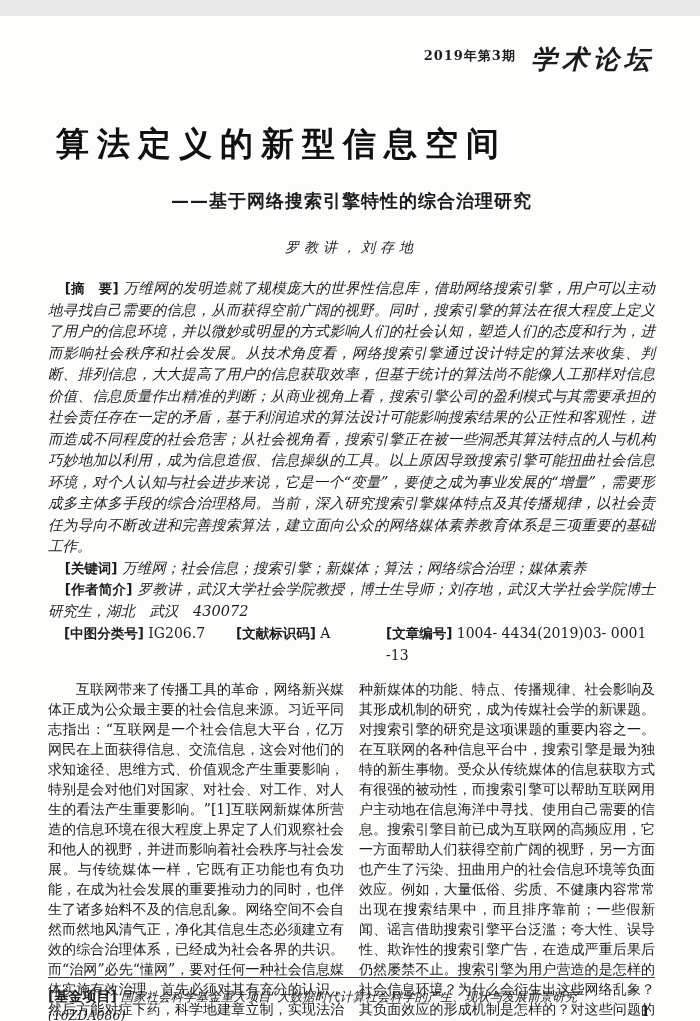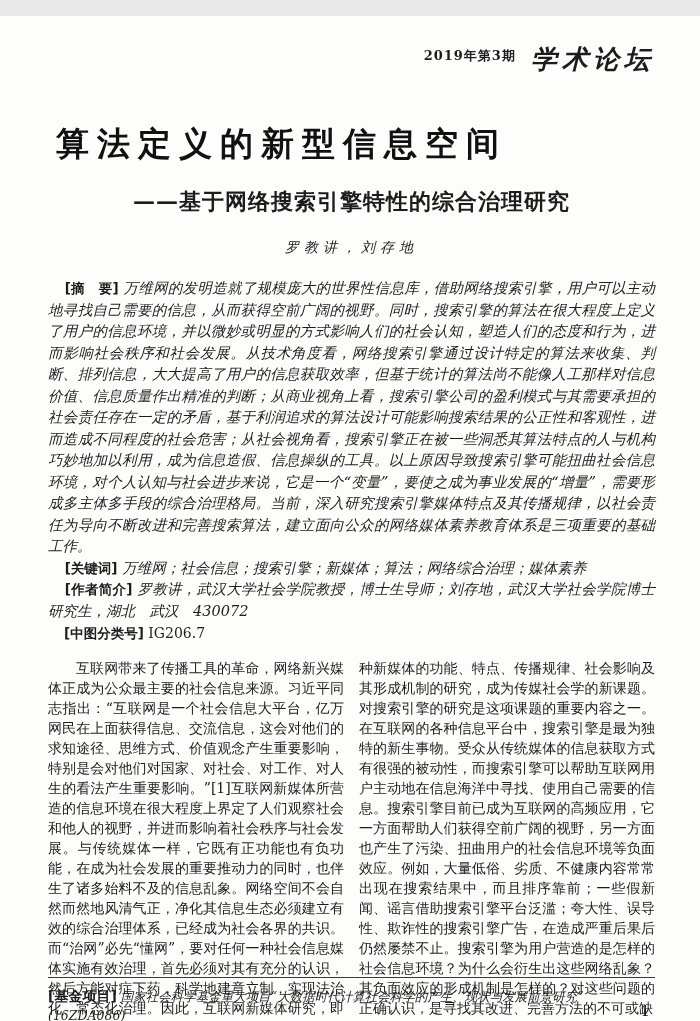--- a/index.html
+++ b/index.html
@@ -27,21 +27,21 @@
   }
   
   .title {
     margin:40px 0 0 0; text-align:left;
     font-family:"DejaVu Sans","Liberation Sans",sans-serif;
     font-weight:bold; font-size:33px; letter-spacing:8px;
     text-indent:8px; line-height:44px; color:#111;
   }
   .subtitle {
     margin-top:21px; text-align:center;
-    font-weight:bold; font-size:22px; letter-spacing:1px;
+    font-weight:bold; font-size:18px; letter-spacing:1px;
     line-height:28px;
   }
   .authors {
     margin-top:20px; text-align:center;
     font-size:14px; font-style:italic; letter-spacing:5px;
     line-height:24px;
   }
   
   .front { margin-top:19px; }
   .front p {
@@ -103,20 +103,22 @@
 
   <div class="front">
     <p><span class="label">[摘　要]</span><span> </span><span class="kai">万维网的发明造就了规模庞大的世界性信息库，借助网络搜索引擎，用户可以主动地寻找自己需要的信息，从而获得空前广阔的视野。同时，搜索引擎的算法在很大程度上定义了用户的信息环境，并以微妙或明显的方式影响人们的社会认知，塑造人们的态度和行为，进而影响社会秩序和社会发展。从技术角度看，网络搜索引擎通过设计特定的算法来收集、判断、排列信息，大大提高了用户的信息获取效率，但基于统计的算法尚不能像人工那样对信息价值、信息质量作出精准的判断；从商业视角上看，搜索引擎公司的盈利模式与其需要承担的社会责任存在一定的矛盾，基于利润追求的算法设计可能影响搜索结果的公正性和客观性，进而造成不同程度的社会危害；从社会视角看，搜索引擎正在被一些洞悉其算法特点的人与机构巧妙地加以利用，成为信息造假、信息操纵的工具。以上原因导致搜索引擎可能扭曲社会信息环境，对个人认知与社会进步来说，它是一个“变量”，要使之成为事业发展的“增量”，需要形成多主体多手段的综合治理格局。当前，深入研究搜索引擎媒体特点及其传播规律，以社会责任为导向不断改进和完善搜索算法，建立面向公众的网络媒体素养教育体系是三项重要的基础工作。</span></p>
 
     <p><span class="label">[关键词]</span><span> </span><span class="kai">万维网；社会信息；搜索引擎；新媒体；算法；网络综合治理；媒体素养</span></p>
 
     <p><span class="label">[作者简介]</span><span> </span><span class="kai">罗教讲，武汉大学社会学院教授，博士生导师；刘存地，武汉大学社会学院博士研究生，湖北　武汉　430072</span></p>
 
     <div class="clc-row">
       <span class="clc-item1"><span class="label">[中图分类号]</span> <span>IG206.7</span></span>
+      <span class="clc-item2"><span class="label">[文献标识码]</span> <span>A</span></span>
+      <span class="clc-item3"><span class="label">[文章编号]</span> <span>1004- 4434(2019)03- 0001 -13</span></span>
     </div>
   </div>
 
   <div class="columns">
     <div class="col">
       <p class="first-indent">互联网带来了传播工具的革命，网络新兴媒体正成为公众最主要的社会信息来源。习近平同志指出：“互联网是一个社会信息大平台，亿万网民在上面获得信息、交流信息，这会对他们的求知途径、思维方式、价值观念产生重要影响，特别是会对他们对国家、对社会、对工作、对人生的看法产生重要影响。”[1]互联网新媒体所营造的信息环境在很大程度上界定了人们观察社会和他人的视野，并进而影响着社会秩序与社会发展。与传统媒体一样，它既有正功能也有负功能，在成为社会发展的重要推动力的同时，也伴生了诸多始料不及的信息乱象。网络空间不会自然而然地风清气正，净化其信息生态必须建立有效的综合治理体系，已经成为社会各界的共识。而“治网”必先“懂网”，要对任何一种社会信息媒体实施有效治理，首先必须对其有充分的认识，然后方能对症下药，科学地建章立制，实现法治化、常态化治理。因此，互联网新媒体研究，即对各</p>
     </div>
     <div class="col">
       <p>种新媒体的功能、特点、传播规律、社会影响及其形成机制的研究，成为传媒社会学的新课题。对搜索引擎的研究是这项课题的重要内容之一。在互联网的各种信息平台中，搜索引擎是最为独特的新生事物。受众从传统媒体的信息获取方式有很强的被动性，而搜索引擎可以帮助互联网用户主动地在信息海洋中寻找、使用自己需要的信息。搜索引擎目前已成为互联网的高频应用，它一方面帮助人们获得空前广阔的视野，另一方面也产生了污染、扭曲用户的社会信息环境等负面效应。例如，大量低俗、劣质、不健康内容常常出现在搜索结果中，而且排序靠前；一些假新闻、谣言借助搜索引擎平台泛滥；夸大性、误导性、欺诈性的搜索引擎广告，在造成严重后果后仍然屡禁不止。搜索引擎为用户营造的是怎样的社会信息环境？为什么会衍生出这些网络乱象？其负面效应的形成机制是怎样的？对这些问题的正确认识，是寻找其改进、完善方法的不可或缺</p>
     </div>

